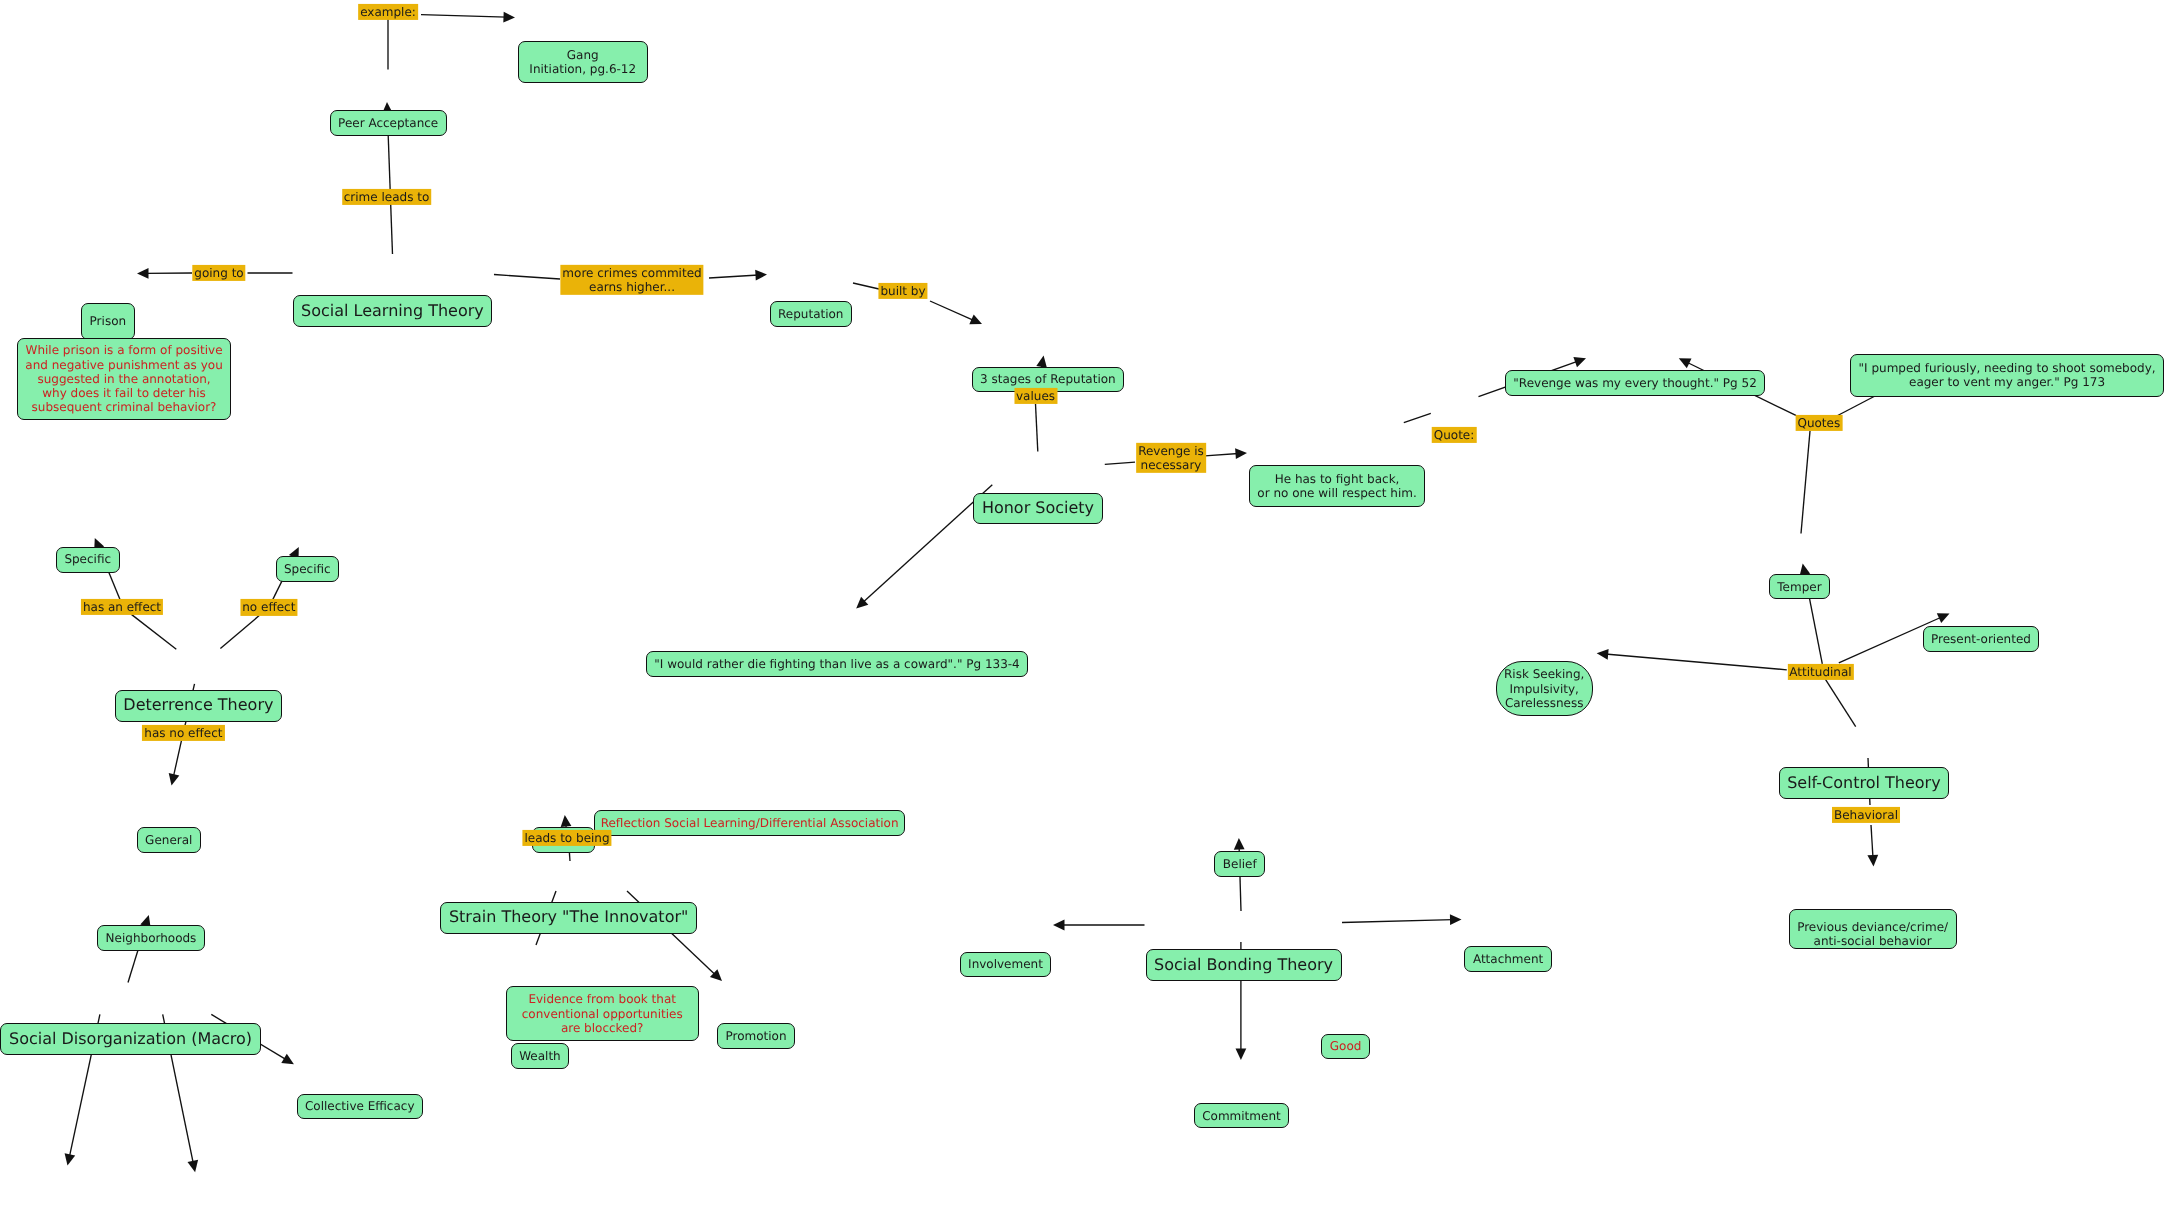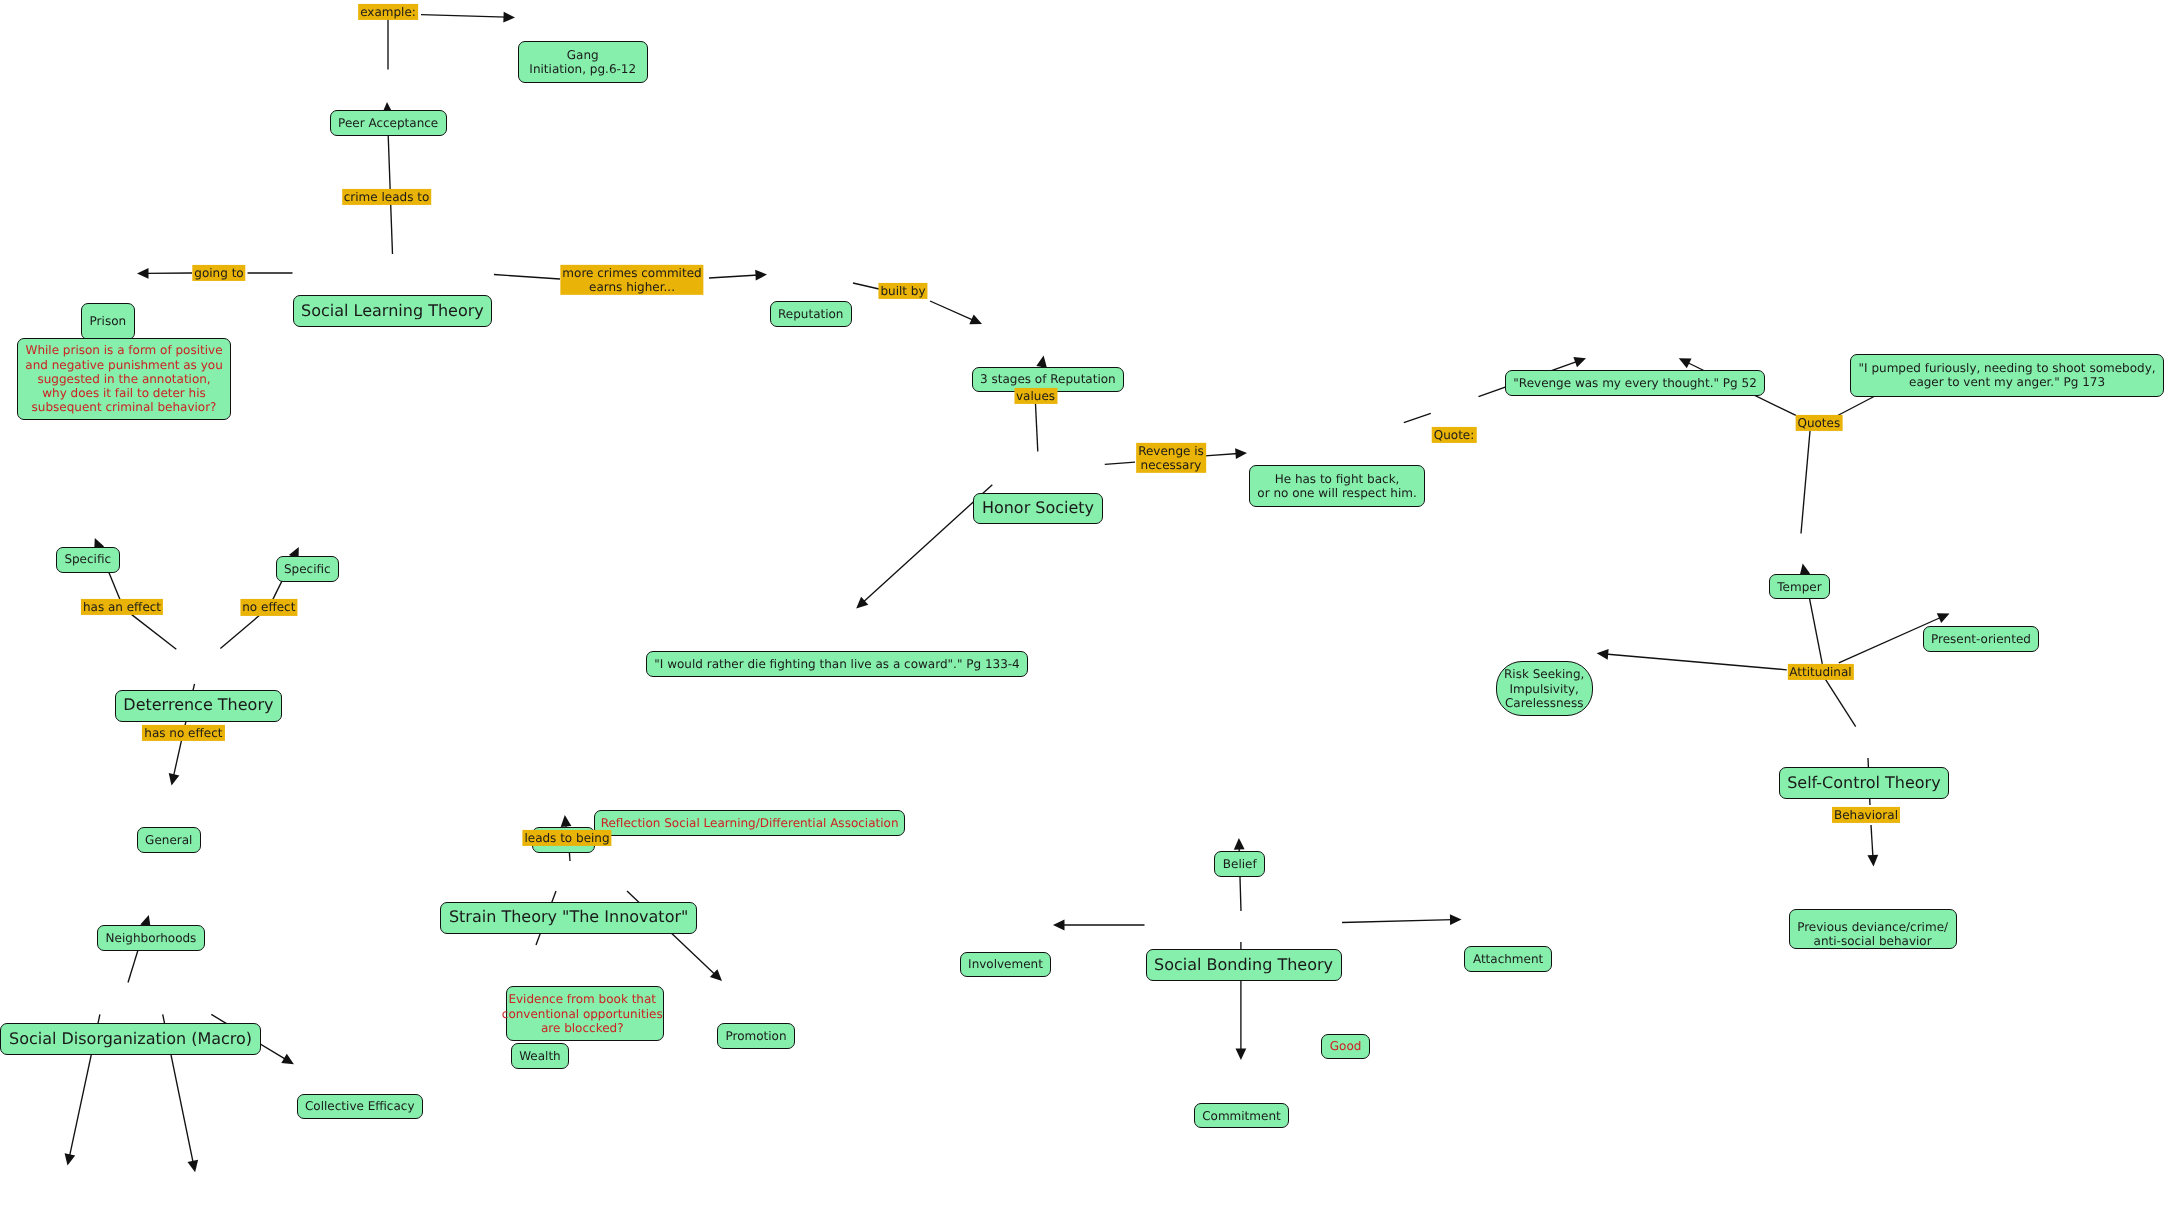--- a/index.html
+++ b/index.html
@@ -145,21 +145,21 @@
   <div class="node" style="left:114.8px;top:649.8px;width:167.2px;height:31.8px;font-size:16px;"><span>Deterrence Theory</span></div>
   <div class="node" style="left:136.6px;top:787.2px;width:64.3px;height:25.5px;font-size:12px;"><span>General</span></div>
   <div class="node" style="left:97.1px;top:885.2px;width:107.8px;height:25.5px;font-size:12px;"><span>Neighborhoods</span></div>
   <div class="node" style="left:0.4px;top:983.3px;width:260.3px;height:31.8px;font-size:16px;"><span>Social Disorganization (Macro)</span></div>
   <div class="node" style="left:296.5px;top:1053.7px;width:126.5px;height:25.5px;font-size:12px;"><span>Collective Efficacy</span></div>
   <div class="node" style="left:38.8px;top:1168.3px;width:56.8px;height:25.5px;font-size:12px;"><span>School</span></div>
   <div class="node" style="left:194.5px;top:1174.3px;width:55.6px;height:25.5px;font-size:12px;"><span>Family</span></div>
   <div class="node red" style="left:594.1px;top:769.9px;width:311px;height:26px;font-size:12px;"><span>Reflection Social Learning/Differential Association</span></div>
   <div class="node" style="left:532px;top:787.1px;width:63.1px;height:25.5px;font-size:12px;"><span>Famous</span></div>
   <div class="node" style="left:440.4px;top:861.8px;width:256.5px;height:31.8px;font-size:16px;"><span>Strain Theory "The Innovator"</span></div>
-  <div class="node red" style="left:505.7px;top:946.3px;width:158px;height:54.6px;font-size:12px;justify-content:flex-end;"><span>Evidence from book that
+  <div class="node red" style="left:505.7px;top:946.3px;width:193px;height:54.6px;font-size:12px;"><span>Evidence from book that
 conventional opportunities
 are bloccked?</span></div>
   <div class="node" style="left:510.7px;top:1003.4px;width:58.5px;height:25.5px;font-size:12px;"><span>Wealth</span></div>
   <div class="node" style="left:717px;top:983.2px;width:78.1px;height:25.5px;font-size:12px;"><span>Promotion</span></div>
   <div class="node" style="left:1214.3px;top:811px;width:50.9px;height:25.5px;font-size:12px;"><span>Belief</span></div>
   <div class="node" style="left:959.6px;top:911.8px;width:91.8px;height:25.5px;font-size:12px;"><span>Involvement</span></div>
   <div class="node" style="left:1145.5px;top:909.2px;width:196.1px;height:31.8px;font-size:16px;"><span>Social Bonding Theory</span></div>
   <div class="node" style="left:1464.4px;top:906.3px;width:87.4px;height:25.5px;font-size:12px;"><span>Attachment</span></div>
   <div class="node red" style="left:1321.3px;top:993.9px;width:48.6px;height:25.3px;font-size:12px;"><span>Good</span></div>
   <div class="node" style="left:1193.7px;top:1063px;width:95.5px;height:25.4px;font-size:12px;"><span>Commitment</span></div>

